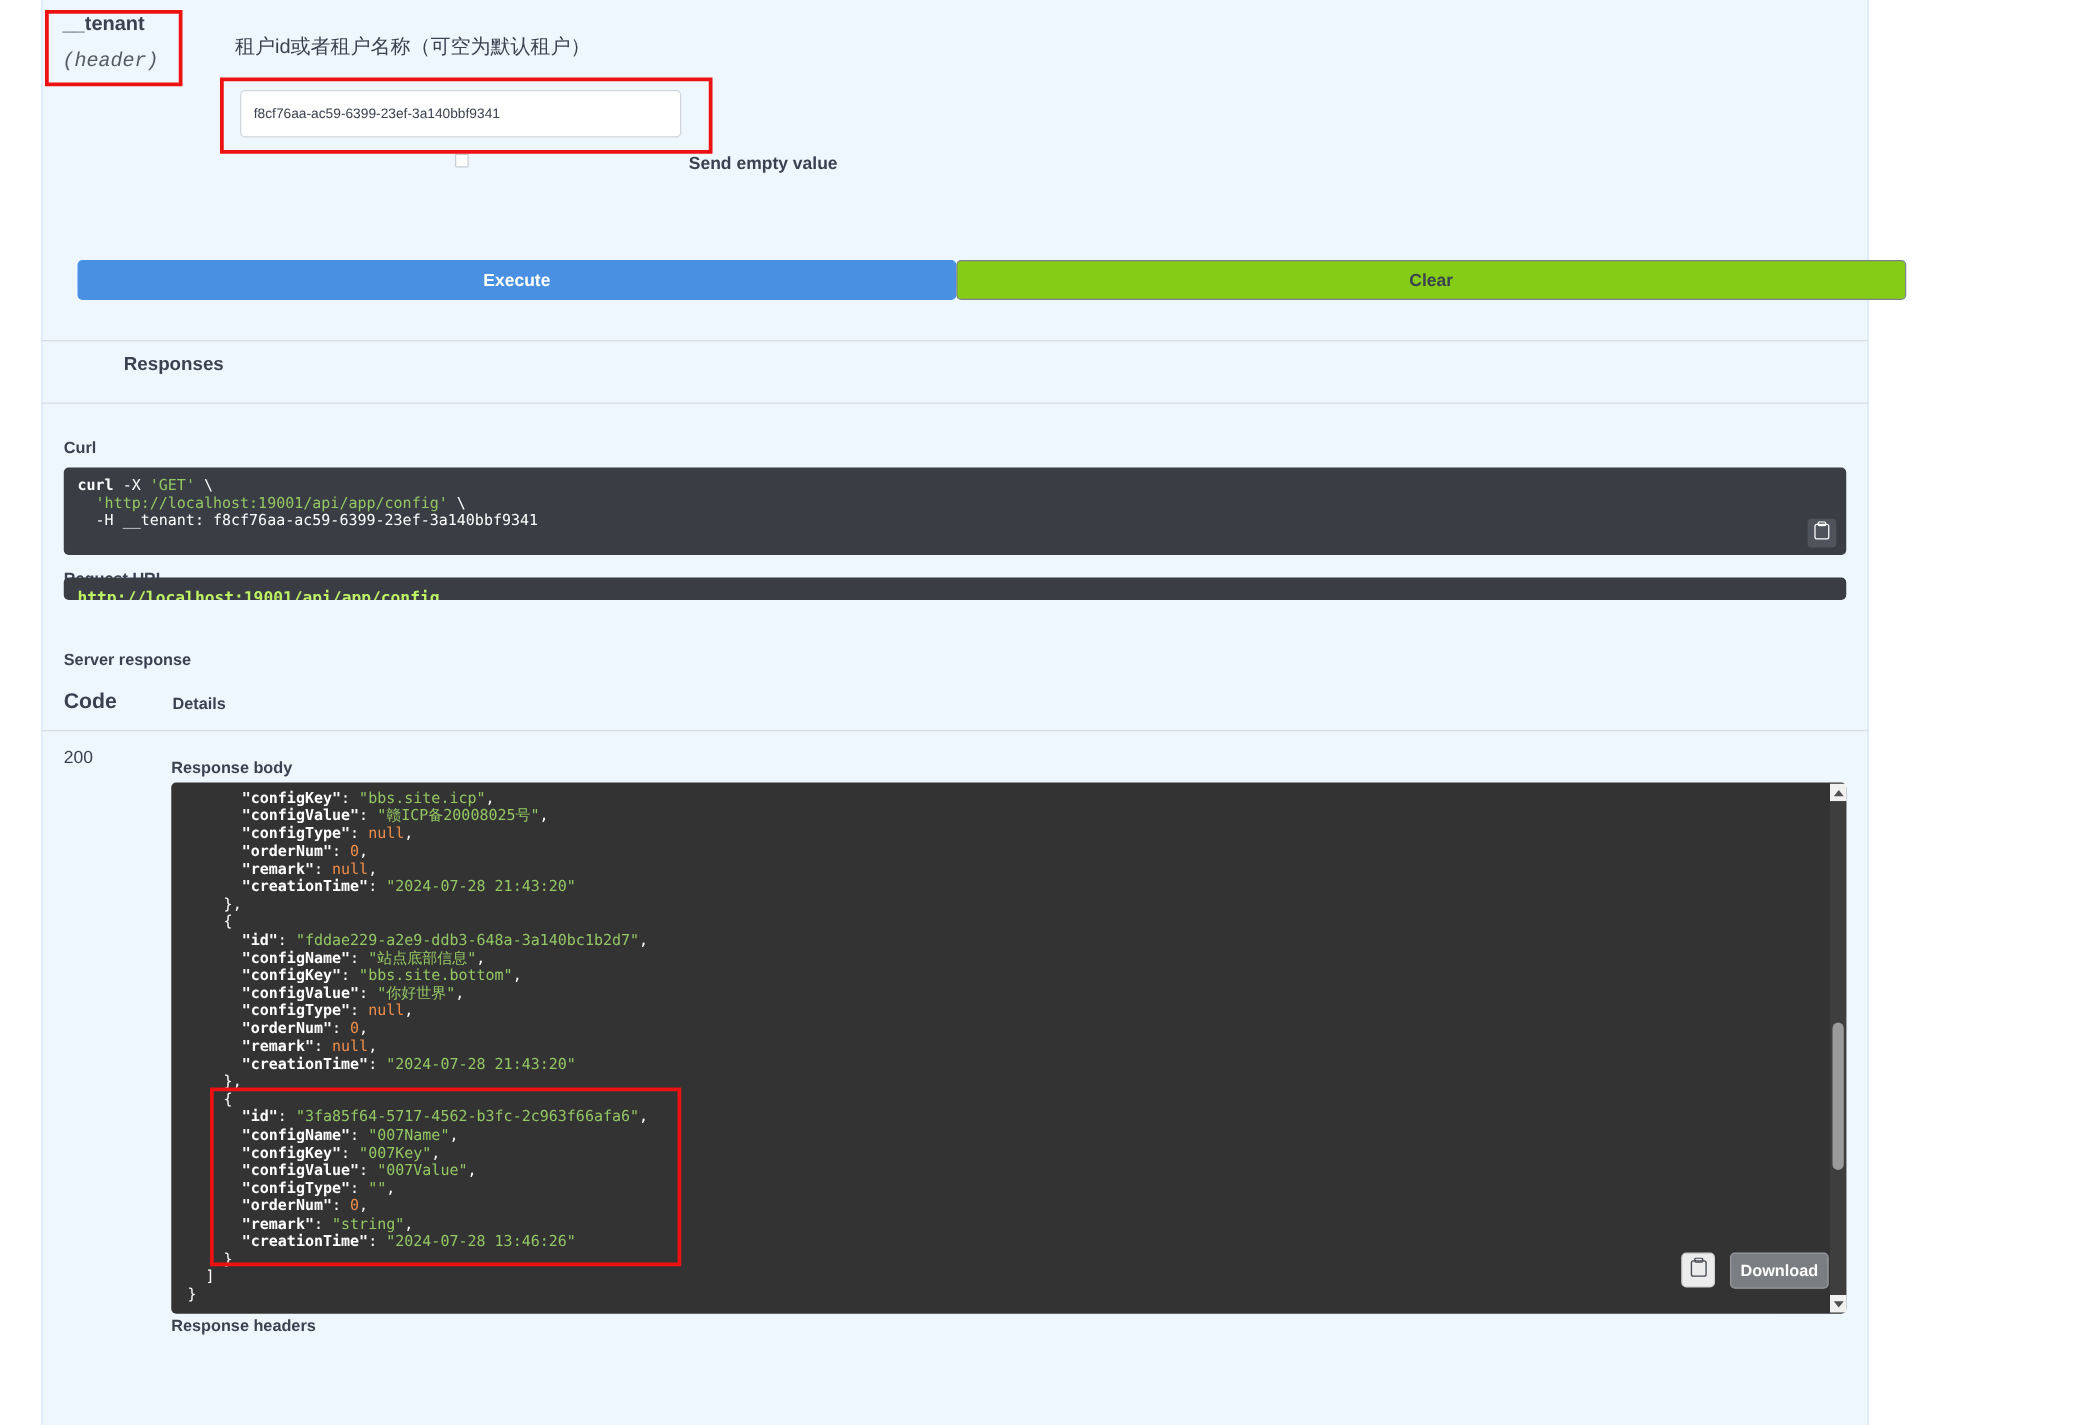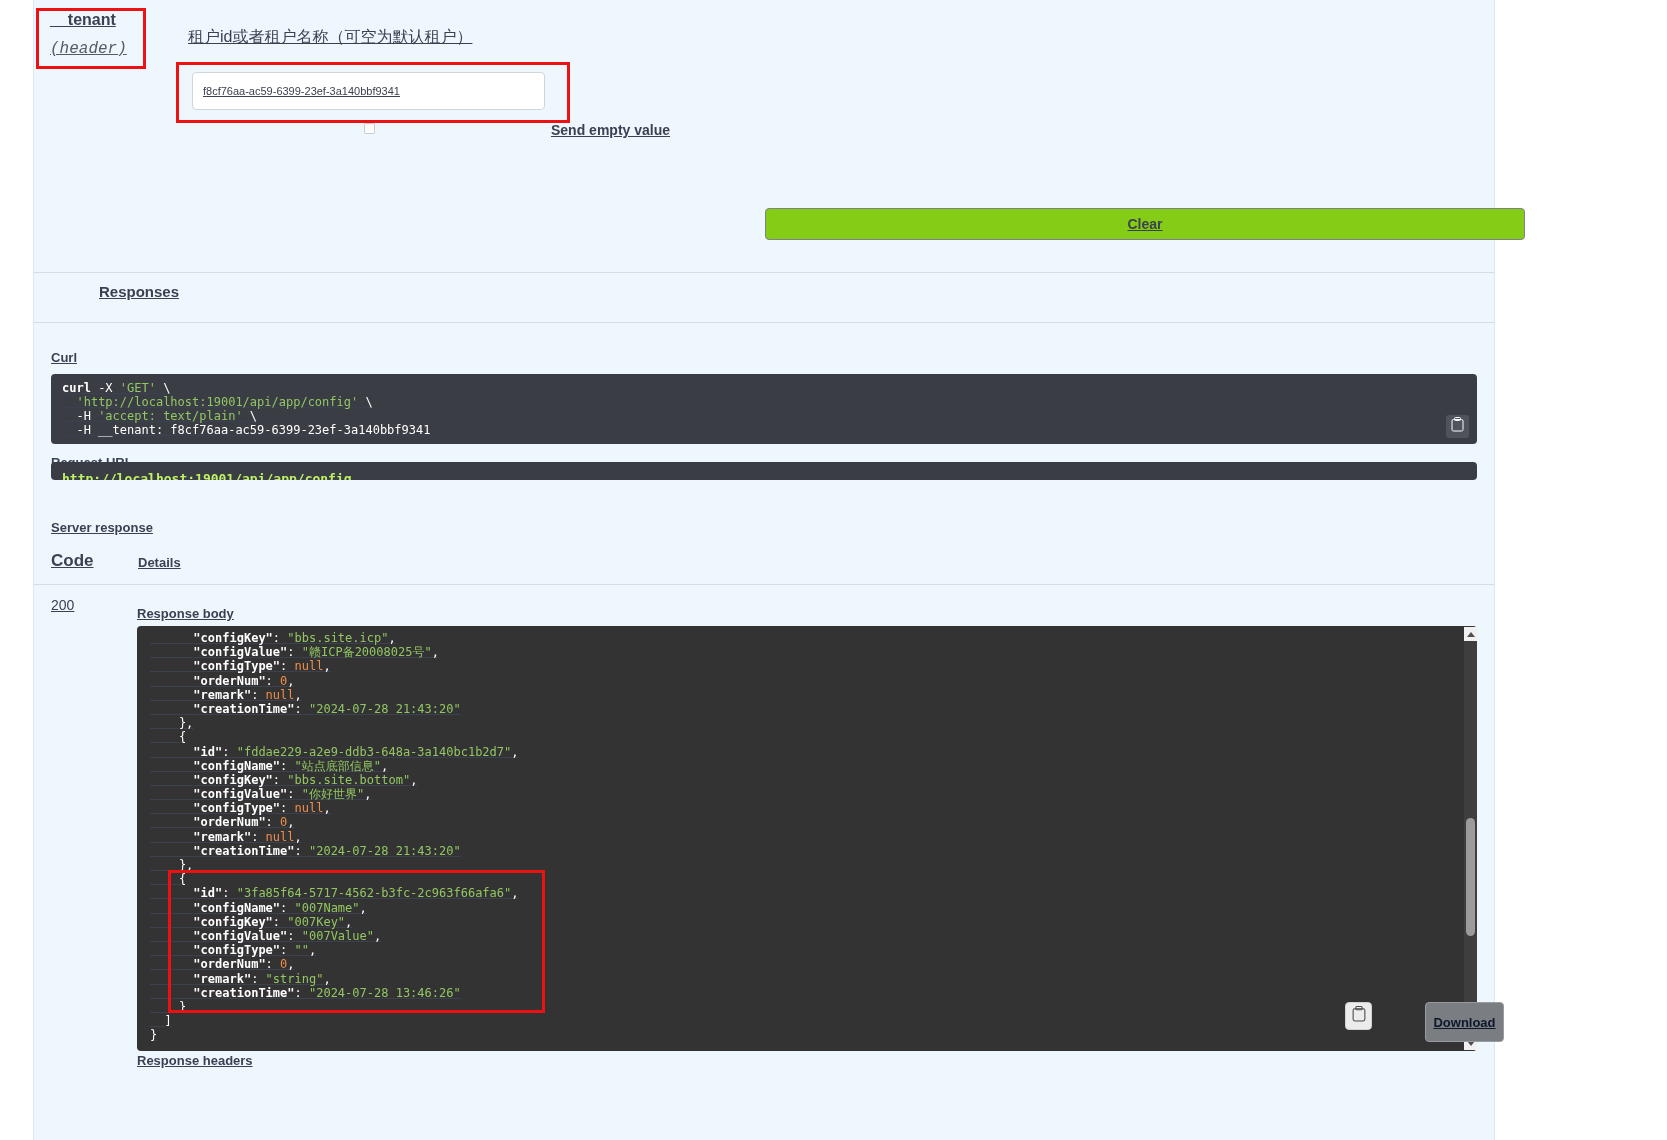--- a/index.html
+++ b/index.html
@@ -3,21 +3,21 @@
 <meta charset="utf-8">
 <style>
   * { margin:0; padding:0; box-sizing:border-box; }
   html,body { background:#ffffff; }
   body { font-family:"Liberation Sans", sans-serif; color:#3b4151; }
   .page { position:relative; width:1667px; height:1140px; overflow:hidden; background:#ffffff; }
 
   .opblock-bg { position:absolute; left:33px; top:0; width:1462px; height:1140px;
     background:#eff7fe; border-left:1px solid #d9e8f7; border-right:1px solid #d9e8f7; }
 
-  .abs { position:absolute;text-decoration:underline; }
+  .abs { position:absolute; }
 
   .param-name { left:50px; top:11px; font-size:16px; font-weight:bold; color:#3b4151; }
   .param-location { left:50px; top:40px; font-size:16px; font-style:italic;
     font-family:"Liberation Mono", monospace; color:#555b63; }
   .param-desc { left:188px; top:27px; font-size:16px; color:#3b4151; }
 
   .tenant-input { left:192px; top:72px; width:353px; height:38px; background:#ffffff;
     border:1px solid #d0d5da; border-radius:4px; padding:0 10px; font-size:11px;
     color:#3b4151; font-family:"Liberation Sans", sans-serif; outline:none; }
 
@@ -64,22 +64,22 @@
   .tk-k { color:#ffffff; font-weight:bold; }
   .tk-c { color:#ffffff; font-weight:bold; }
   .tk-s { color:#93c763; }
   .tk-l { color:#f08d49; }
 
   .copy-btn { display:flex; align-items:center; justify-content:center; border-radius:3px; cursor:pointer; }
   .curl-copy-btn { left:1446px; top:415px; width:23px; height:23px; background:#4e535c; }
   .body-copy-btn { left:1345px; top:1002px; width:27px; height:28px; background:#ececec;
     border:1px solid #d2d2d2; border-radius:4px; }
 
-  .download-btn { left:1425px; top:1002px; width:79px; height:40px; background:#7a7d82;
-    border:1px solid #989ba0; color:#0f172a; font-size:13px; }
+  .download-btn { left:1384px; top:1002px; width:79px; height:29px; background:#7a7d82;
+    border:1px solid #989ba0; color:#ffffff; font-size:13px; }
 
   .sb-btn { left:1464px; width:13px; height:14px; background:#f1f1f1;
     display:flex; align-items:center; justify-content:center; cursor:pointer; }
   .sb-up { top:627px; }
   .sb-down { top:1036px; }
   .sb-track { left:1464px; top:641px; width:13px; height:395px; background:#3e3e3e; }
   .sb-thumb { left:1466px; top:818px; width:9px; height:118px; background:#9b9b9b; border-radius:5px; cursor:pointer; }
   .tri-up { width:0; height:0; border-left:4px solid transparent; border-right:4px solid transparent; border-bottom:5px solid #505050; }
   .tri-down { width:0; height:0; border-left:4px solid transparent; border-right:4px solid transparent; border-top:5px solid #505050; }
 
@@ -97,31 +97,31 @@
 
   <div class="abs param-name">__tenant</div>
   <div class="abs param-location">(header)</div>
   <div class="abs param-desc">租户id或者租户名称（可空为默认租户）</div>
 
   <input class="abs tenant-input" type="text" value="f8cf76aa-ac59-6399-23ef-3a140bbf9341" style="">
 
   <div class="abs send-empty-checkbox"></div>
   <div class="abs send-empty-label">Send empty value</div>
 
+  <div class="abs btn execute-btn">Execute</div>
   <div class="abs btn clear-btn">Clear</div>
 
   <div class="abs hline line-resp-top"></div>
   <div class="abs responses-title">Responses</div>
   <div class="abs hline line-resp-bottom"></div>
 
   <div class="abs sec-label curl-label">Curl</div>
   <div class="abs codeblock curl-block">
       <div class="code-line"><span class="tk-c">curl</span><span class="tk-w"> -X </span><span class="tk-s">'GET'</span><span class="tk-w"> \</span></div>
       <div class="code-line"><span class="tk-w">  </span><span class="tk-s">'http://localhost:19001/api/app/config'</span><span class="tk-w"> \</span></div>
-      <div class="code-line"><span class="tk-w">  -H </span><span class="tk-s">'accept: text/plain'</span><span class="tk-w"> \</span></div>
       <div class="code-line"><span class="tk-w">  -H __tenant: f8cf76aa-ac59-6399-23ef-3a140bbf9341</span></div>
     </div>
   <div class="abs copy-btn curl-copy-btn">
     <span>
       <svg width="13" height="15" viewBox="0 0 13 15">
         <rect x="3.5" y="0.5" width="6" height="3" rx="1" fill="none" stroke="#ffffff"></rect>
         <rect x="1" y="2.5" width="11" height="11.5" rx="1.5" fill="none" stroke="#ffffff"></rect>
       </svg>
     </span>
   </div>

